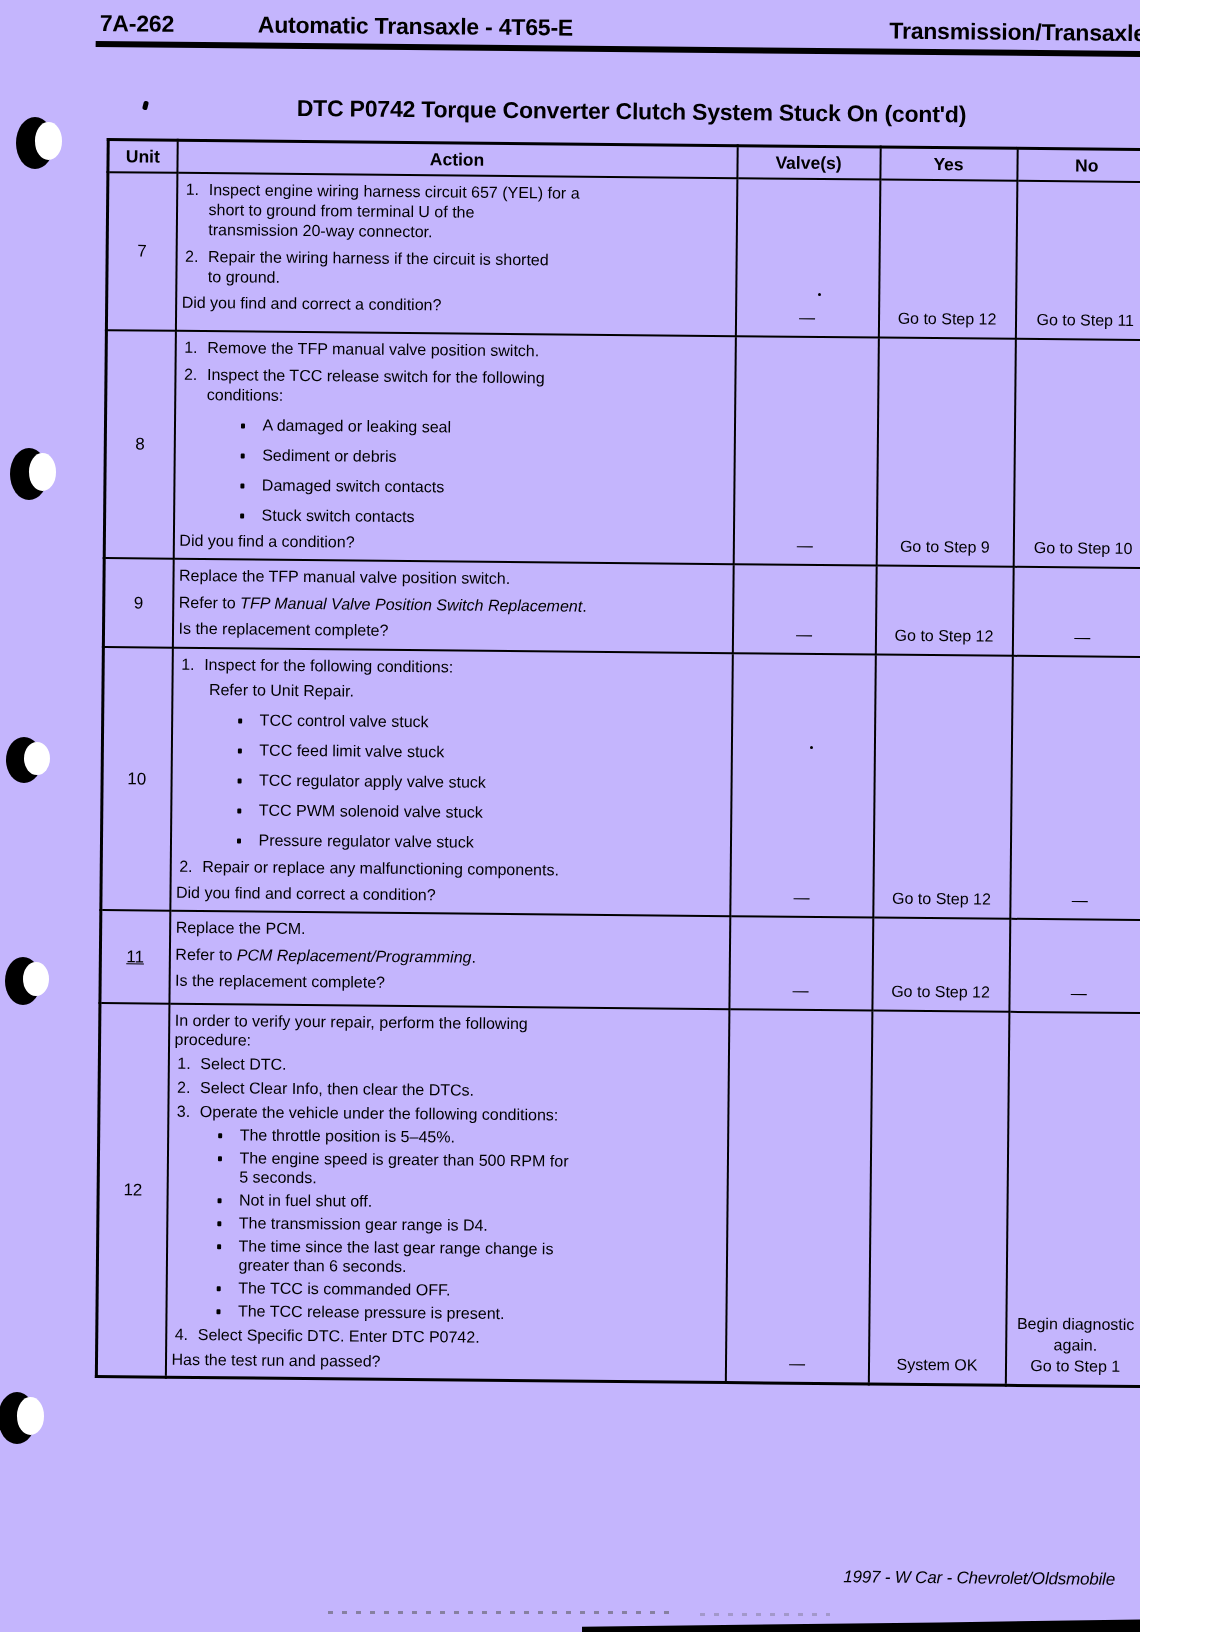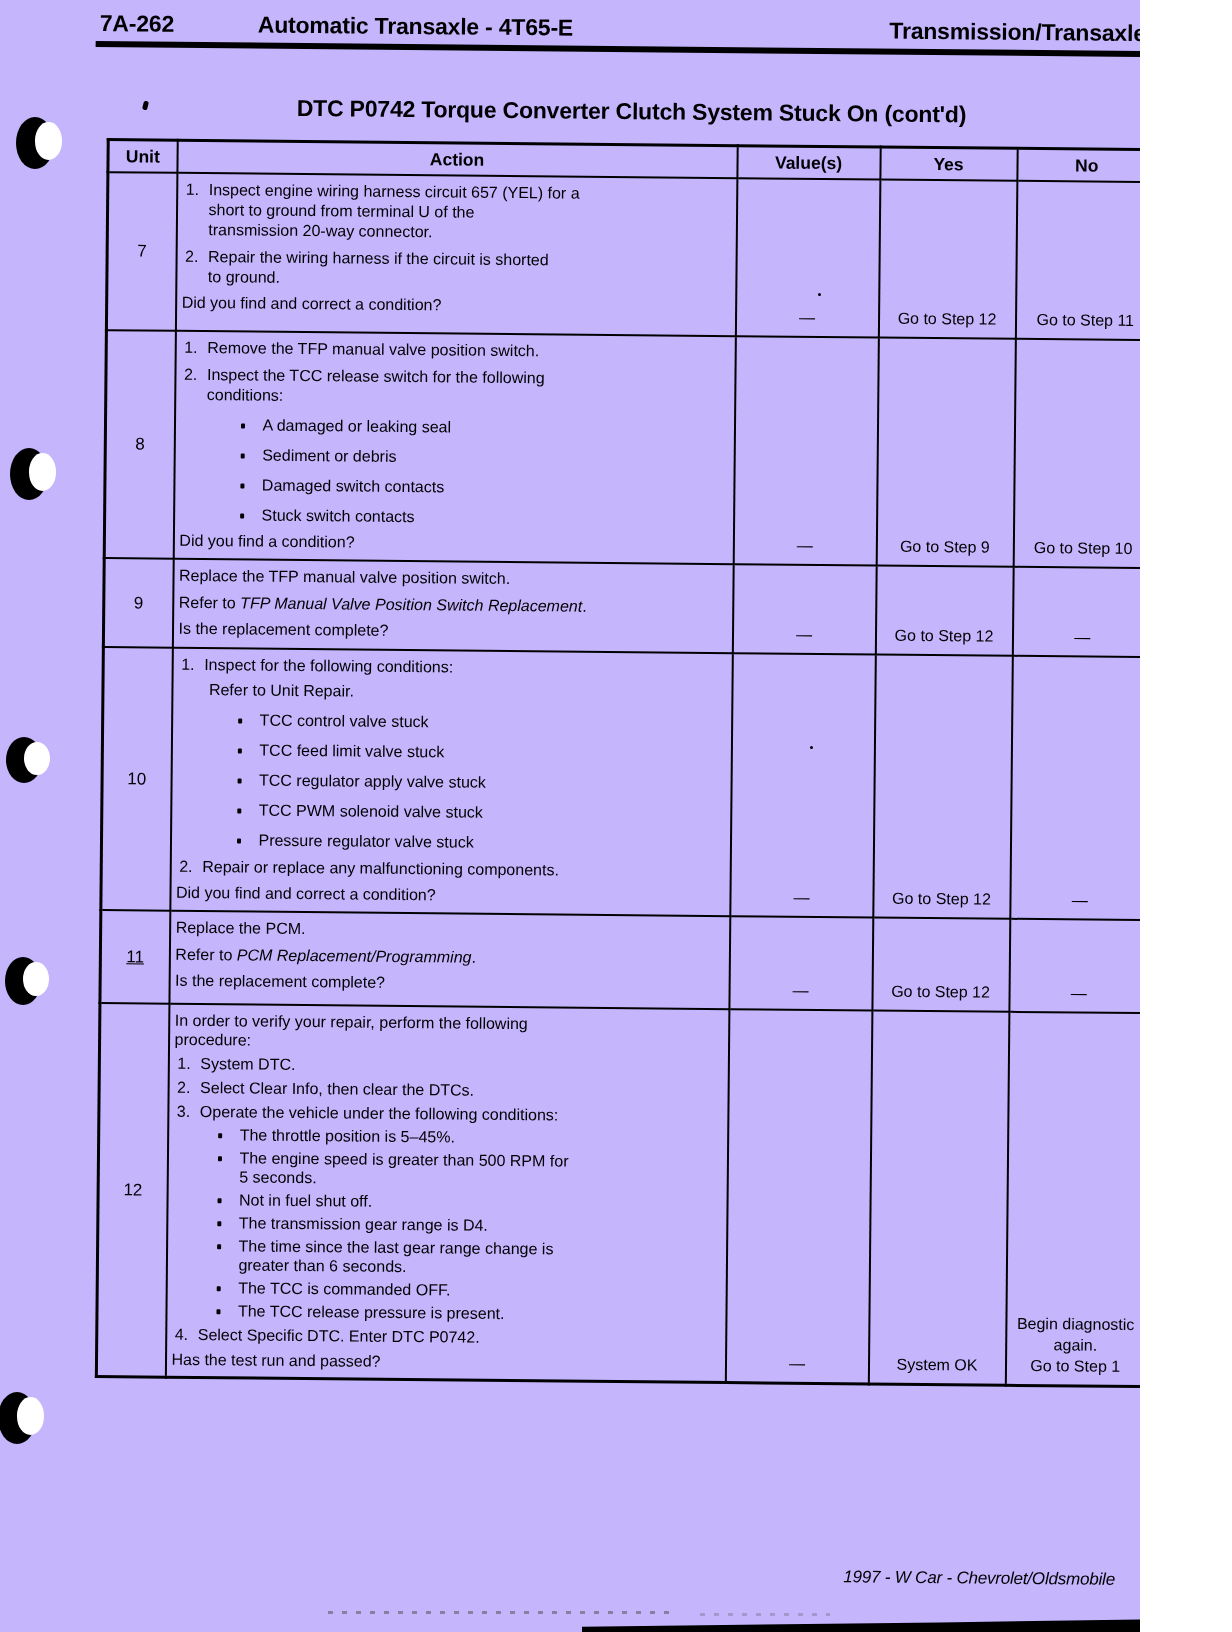--- a/index.html
+++ b/index.html
@@ -77,21 +77,21 @@
         <col style="width:69px">
           <col style="width:560px">
           <col style="width:143px">
         <col style="width:137px">
           <col style="width:140px">
       </colgroup>
       <thead>
         <tr>
           <th>Unit</th>
           <th>Action</th>
-          <th>Value(s)</th>
+          <th>Valve(s)</th>
           <th>Yes</th>
           <th>No</th>
         </tr>
       </thead>
       <tbody id="rows">
           <tr class="row-step-7">
             <td class="step-cell" style="height: 156px;">7</td>
             <td class="action-cell">
               <div class="acell">
                 <div class="item">
@@ -245,21 +245,21 @@
             </td>
           </tr>
           <tr class="row-step-12">
             <td class="step-cell" style="height: 349px;">12</td>
             <td class="action-cell">
               <div class="acell">
                 <div class="para">In order to verify your repair, perform the following
 procedure:</div>
                 <div class="item">
                   <span class="n">1.</span>
-                  <div class="t">System DTC.</div>
+                  <div class="t">Select DTC.</div>
                 </div>
                 <div class="item">
                   <span class="n">2.</span>
                   <div class="t">Select Clear Info, then clear the DTCs.</div>
                 </div>
                 <div class="item">
                   <span class="n">3.</span>
                   <div class="t">Operate the vehicle under the following conditions:</div>
                 </div>
                 <div class="b2">

